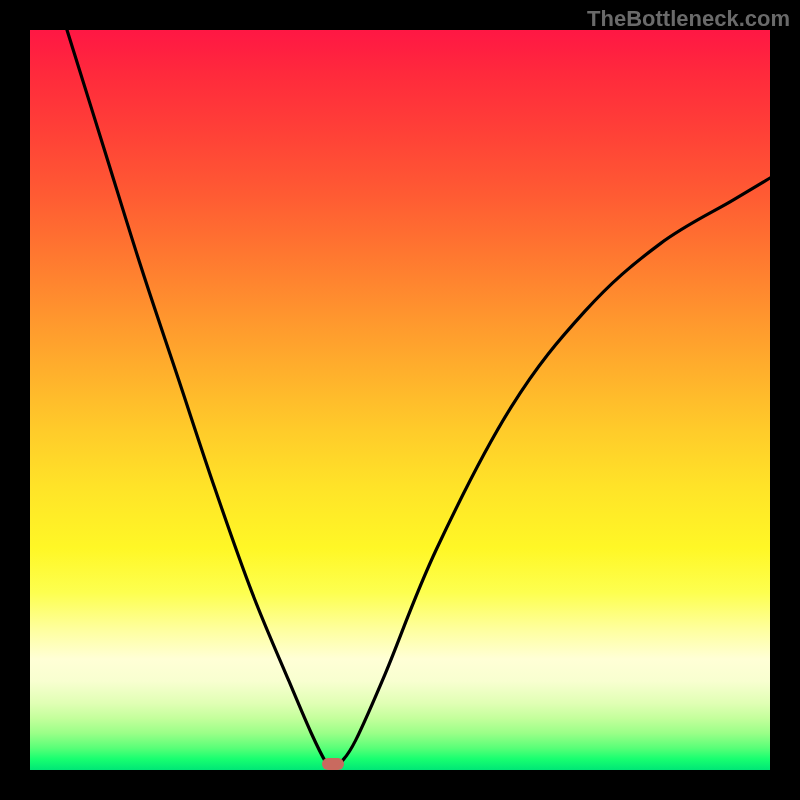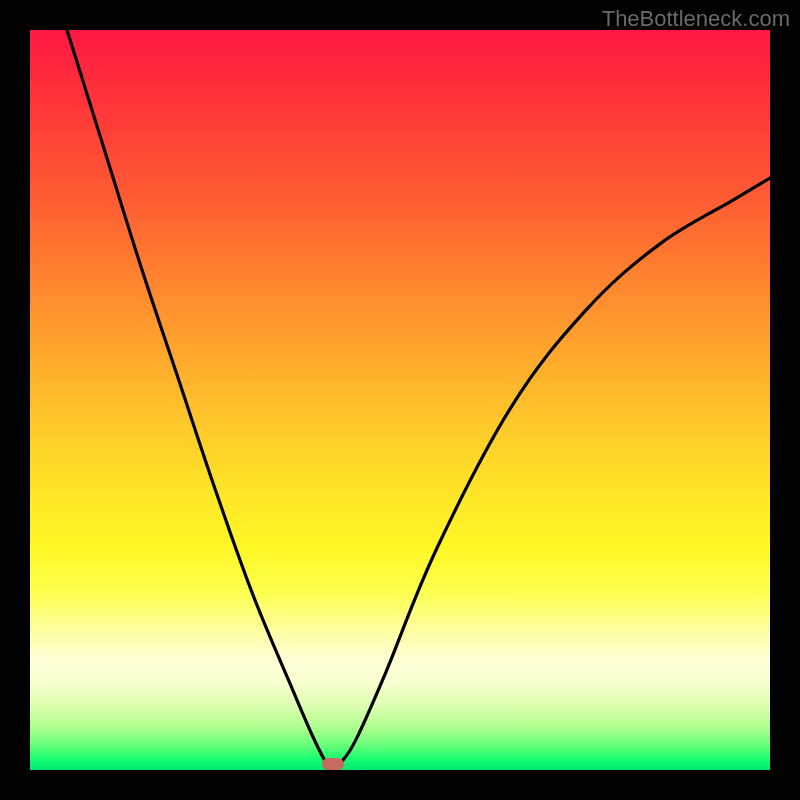--- a/index.html
+++ b/index.html
@@ -9,21 +9,21 @@
     background: #000;
     position: relative;
     font-family: Arial, Helvetica, sans-serif;
   }
   .watermark {
     position: absolute;
     top: 6px;
     right: 10px;
     color: #6a6a6a;
     font-size: 22px;
-    font-weight: 400;
+    font-weight: 700;
     z-index: 10;
   }
   .frame {
     position: absolute;
     left: 30px;
     top: 30px;
     width: 740px;
     height: 740px;
     background: #000;
   }

